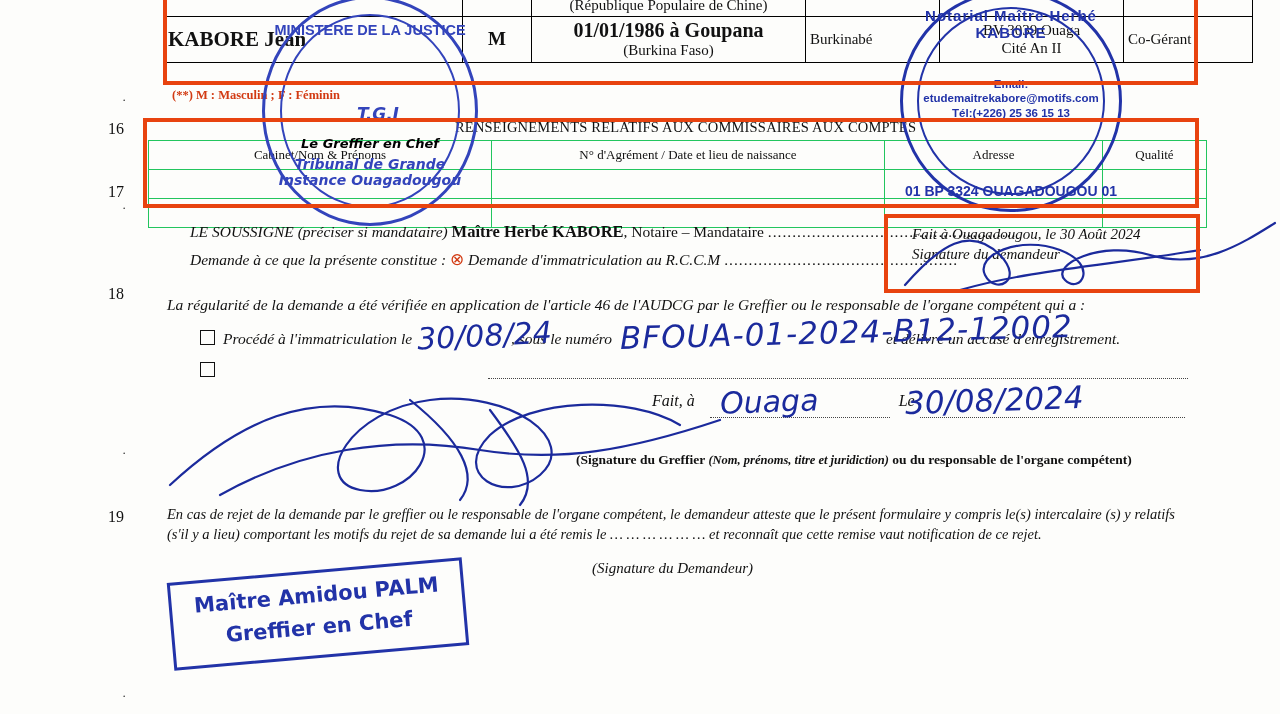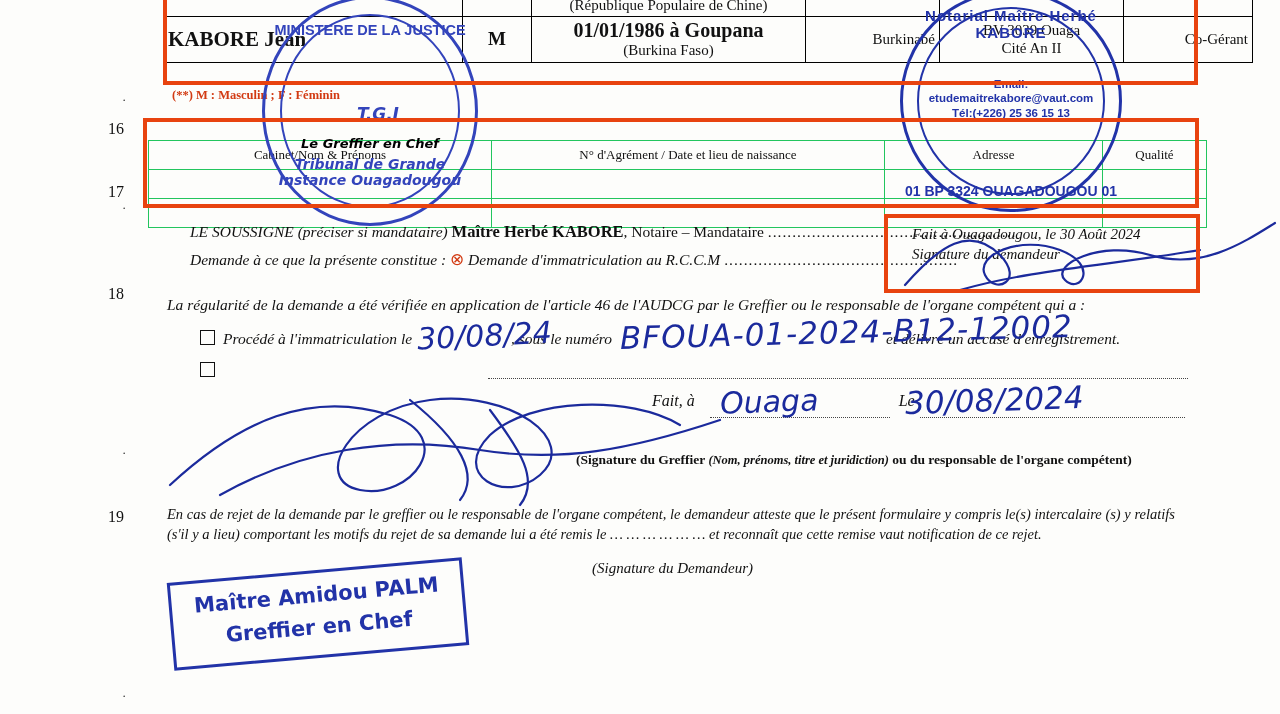--- a/index.html
+++ b/index.html
@@ -22,21 +22,21 @@
   table.idtable td{border:1px solid #000;padding:2px 4px;vertical-align:middle;}
   .c1{width:290px;}
   .c2{width:60px;}
   .c3{width:265px;}
   .c4{width:125px;}
   .c5{width:175px;}
   .c6{width:120px;}
   .namecell{font-size:21px;font-weight:bold;padding-left:10px;}
   .dobcell{font-size:20px;font-weight:bold;text-align:center;line-height:1.15;}
   .dobsub{font-size:15px;font-weight:normal;display:block;}
-  .natcell{font-size:15px;text-align:right;}
+  .natcell{font-size:15px;text-align:left;}
   .addrcell{font-size:15px;text-align:center;line-height:1.2;}
   .topline{font-size:15px;text-align:center;line-height:1.15;}
 
   
   .redbox{position:absolute;border:4px solid #e8430f;box-sizing:border-box;}
   #rb1{left:163px;top:-30px;width:1035px;height:115px;}
   #rb2{left:143px;top:118px;width:1056px;height:90px;}
   #rb3{left:884px;top:214px;width:316px;height:79px;}
 
   
@@ -145,20 +145,21 @@
           <span>Cité An II</span>
         </td>
         <td class="c6 natcell">Co-Gérant</td>
       </tr>
     </tbody>
       </table>
   </div>
 
   <div class="note">(**) M : Masculin ; F : Féminin</div>
 
+  <div class="sec-title">RENSEIGNEMENTS RELATIFS AUX COMMISSAIRES AUX COMPTES</div>
 
   <div class="ctable">
     <table class="cmt">
       <tbody>
           <tr>
         <td class="cc1">Cabinet/Nom &amp; Prénoms</td>
         <td class="cc2">N° d'Agrément / Date et lieu de naissance</td>
         <td class="cc3">Adresse</td>
         <td class="cc4">Qualité</td>
       </tr>
@@ -253,21 +254,21 @@
       <path d="M5,70 C40,30 70,10 100,40 C125,66 95,80 85,60 C75,40 120,20 160,35 C200,50 180,80 165,65 C150,50 200,25 250,40 C300,55 340,30 375,8"></path>
       <path d="M60,75 C130,55 210,50 300,35"></path>
     </g>
   </svg>
 
   <div class="stamp round-stamp" id="stamp-notary">
     <div class="inner"></div>
     <div class="arc-top">Notarial Maître Herbé KABORE</div>
     <div class="txt">
       <span>Email:</span><br>
-      <span>etudemaitrekabore@vaut.com</span><br>
+      <span>etudemaitrekabore@motifs.com</span><br>
       <span>Tél:(+226) 25 36 15 13</span>
     </div>
     <div class="arc-bot">01 BP 3324 OUAGADOUGOU 01</div>
   </div>
 
   <div class="stamp" id="stamp-justice">
     <div class="ring"></div>
     <div class="ring2"></div>
     <div class="t1">MINISTERE DE LA JUSTICE</div>
     <div class="t2">T.G.I</div>

